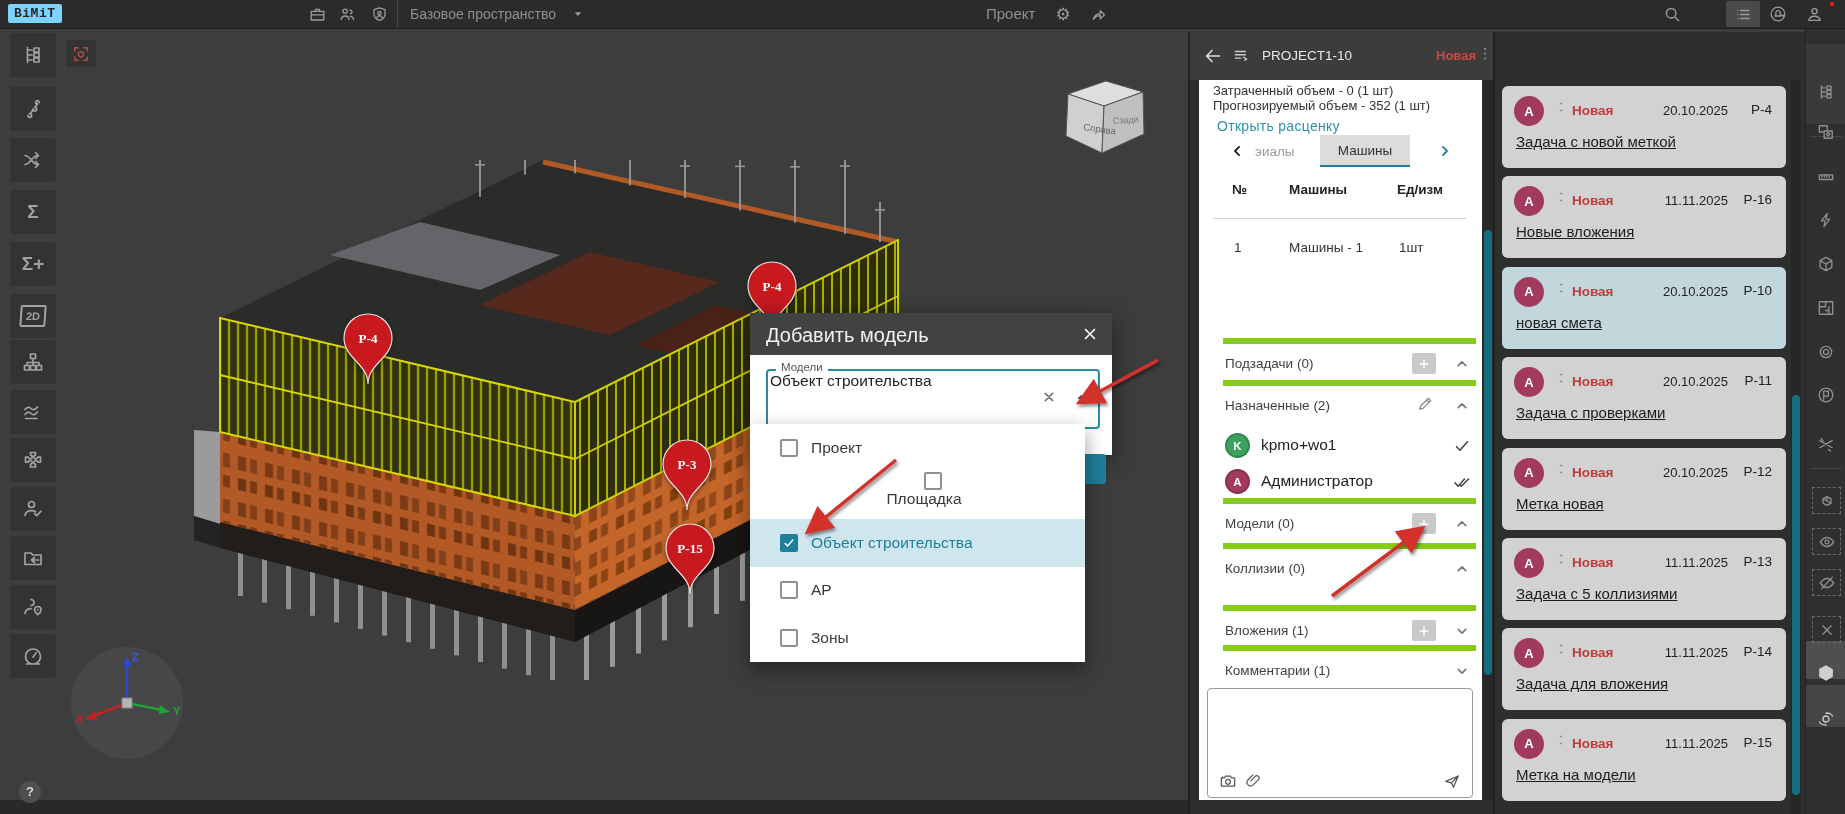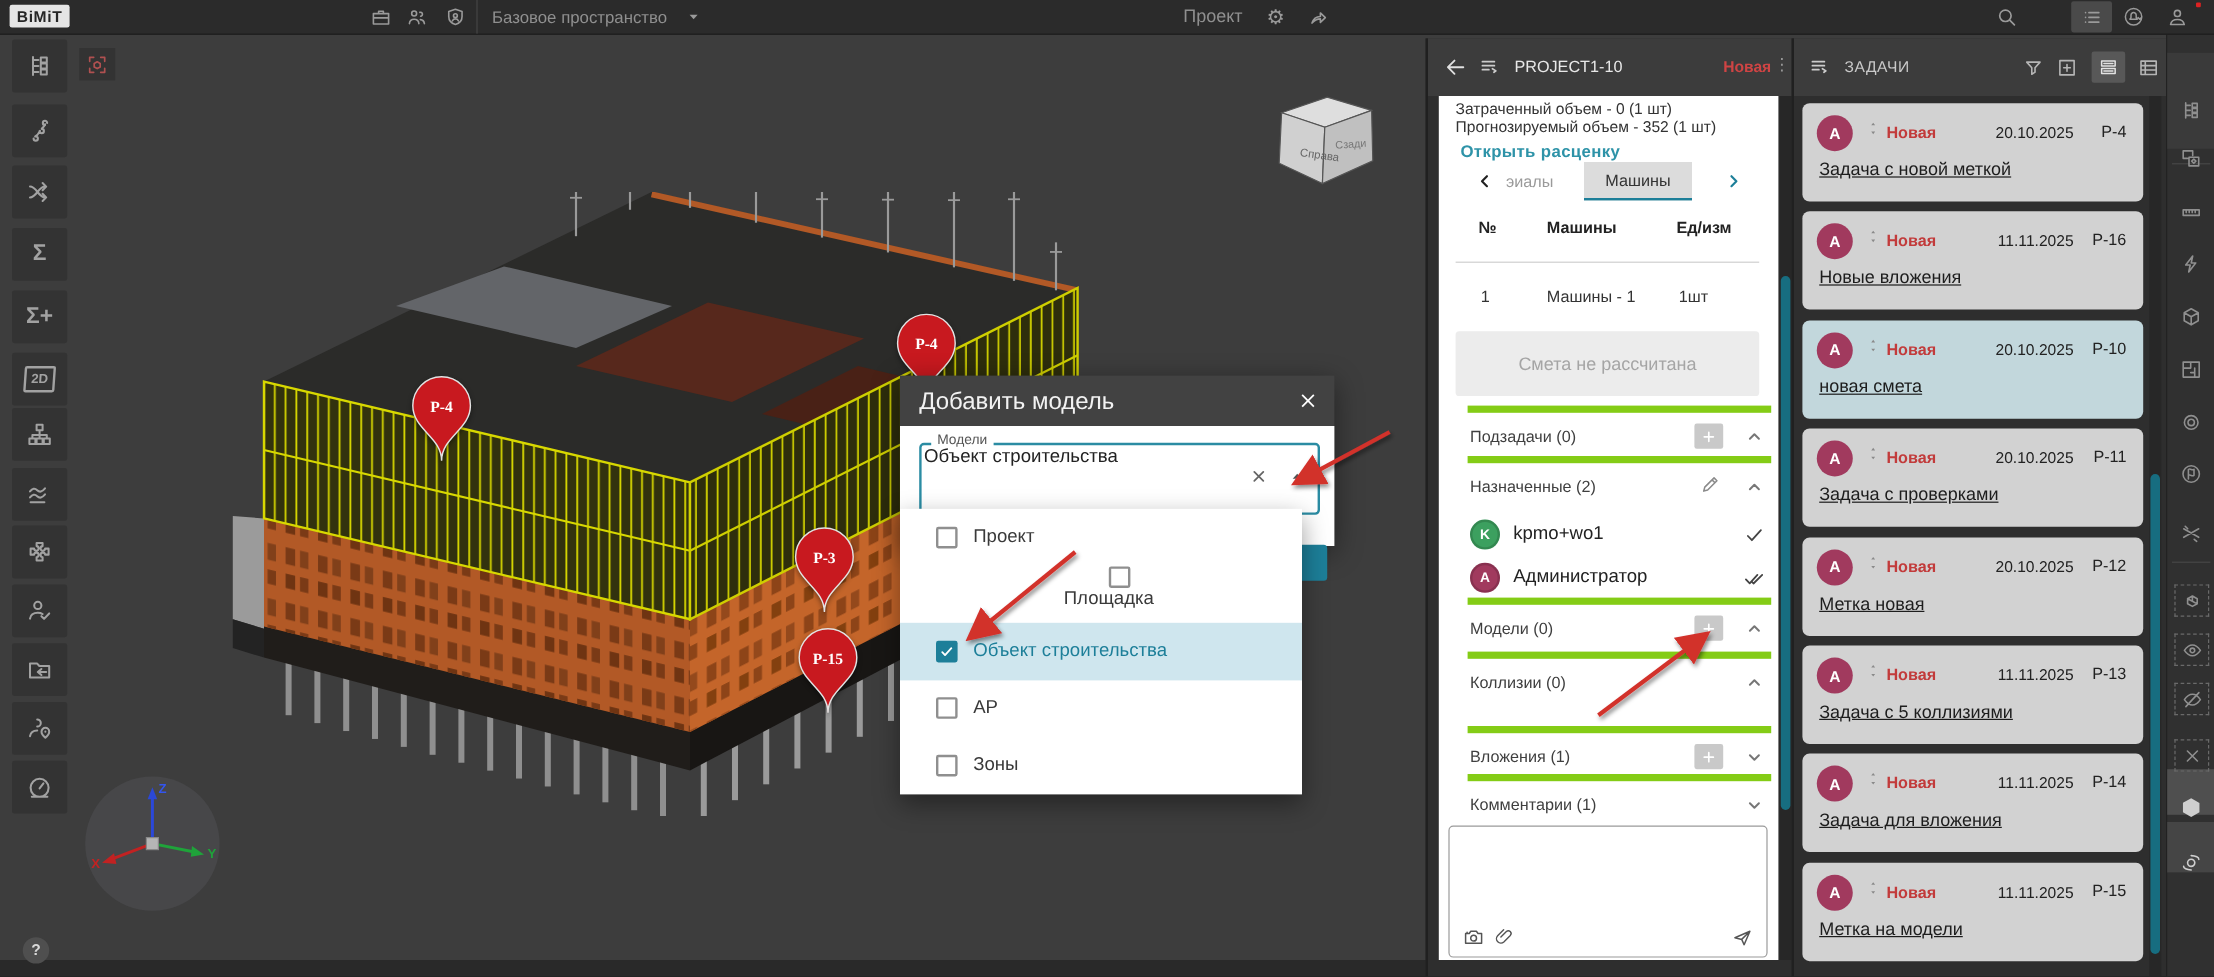--- a/index.html
+++ b/index.html
@@ -1,20 +1,20 @@
 <!DOCTYPE html>
 <html><head>
 <meta charset="utf-8">
 <style>
   html,body{margin:0;padding:0;background:#242424;font-family:"Liberation Sans",sans-serif;}
   #stage{position:relative;width:1845px;height:814px;overflow:hidden;background:#242424;}
   .abs{position:absolute;}
   
   #topbar{left:0;top:0;width:1845px;height:28px;background:#2b2b2b;border-bottom:1px solid #1d1d1d;z-index:30;}
-  .logo-chip{left:8px;top:4px;height:19px;padding:0 6px;background:#e5e5e5;color:#262626;font-weight:bold;font-size:13px;line-height:19px;letter-spacing:.5px;border-radius:2px;}
+  .logo-chip{left:8px;top:4px;height:19px;padding:0 6px;background:#7dd3fc;color:#262626;font-weight:bold;font-size:13px;line-height:19px;letter-spacing:.5px;border-radius:2px;font-family:Liberation Mono, monospace;}
   .logo-dot{position:absolute;right:11px;top:2px;width:4px;height:4px;background:#d22;border-radius:1px;}
   .tb-ic{top:4px;width:20px;height:20px;color:#9a9a9a;display:flex;align-items:center;justify-content:center;}
   .tb-txt{color:#8f8f8f;font-size:14px;top:6px;}
   .tb-div{top:0;width:1px;height:28px;background:#454545;}
   .tb-active{background:#4a4a4a;border-radius:2px;}
   
   #viewport{left:0;top:28px;width:1805px;height:772px;background:#3d3d3d;z-index:1;}
   #bottomstrip{left:0;top:800px;width:1493px;height:14px;background:#292929;z-index:2;}
   
   .lt-btn{left:10px;width:46px;height:44px;background:#333333;color:#a2a2a2;display:flex;align-items:center;justify-content:center;border-radius:2px;z-index:3;}
@@ -54,21 +54,21 @@
   
   #ppanel{left:1188px;top:32px;width:305px;height:782px;background:#2e2e2e;z-index:5;border-left:2px solid #202020;}
   .p-head{left:0;top:0;width:305px;height:48px;background:#3c3c3c;}
   .p-back{left:12px;top:13px;width:22px;height:22px;color:#e0e0e0;}
   .p-listic{left:42px;top:14px;width:20px;height:20px;color:#cccccc;}
   .p-title{left:72px;top:16px;color:#e8e8e8;font-size:13.5px;}
   .p-status{left:246px;top:16px;color:#cf4444;font-size:13px;font-weight:bold;}
   .p-kebab{left:288px;top:13px;color:#9a9a9a;font-size:14px;letter-spacing:0;}
   .p-card{left:9px;top:48px;width:283px;height:720px;background:#ffffff;}
   .p-voltext{font-size:13px;color:#333;}
-  .p-link{color:#2e93a8;font-size:14px;font-weight:bold;letter-spacing:.3px;}
+  .p-link{color:#2e93a8;font-size:14px;font-weight:normal;letter-spacing:.3px;}
   .p-tabprev{color:#222;}
   .p-tabghost{color:#9a9a9a;font-size:13.5px;}
   .p-tabactive{background:#dcdcdc;border-bottom:2px solid #1d7f99;color:#333;font-size:13.5px;display:flex;align-items:center;justify-content:center;}
   .p-tabnext{color:#1d7f99;}
   .p-th{font-size:13.5px;color:#222;font-weight:bold;}
   .p-td{font-size:13.5px;color:#333;}
   .p-line{height:1px;background:#cfcfcf;}
   .p-note{background:#ececec;border-radius:3px;color:#a5a5a5;font-size:15px;display:flex;align-items:center;justify-content:center;}
   .sec{position:absolute;left:24px;width:253px;border-top:6px solid #84cc16;}
   .sec-label{position:absolute;left:2px;top:12px;font-size:13.5px;color:#3f3f3f;}
@@ -467,21 +467,20 @@
             <path d="M10.5 6.5L16 12l-5.5 5.5"></path>
           </svg>
         </div>
       <div class="abs p-th" style="left:33px;top:102px">№</div>
       <div class="abs p-th" style="left:90px;top:102px">Машины</div>
       <div class="abs p-th" style="left:198px;top:102px">Ед/изм</div>
       <div class="abs p-line" style="left:14px;top:138px;width:253px"></div>
       <div class="abs p-td" style="left:35px;top:160px">1</div>
       <div class="abs p-td" style="left:90px;top:160px">Машины - 1</div>
       <div class="abs p-td" style="left:200px;top:160px">1шт</div>
-      <div class="abs p-note" style="left:14px;top:196px;width:253px;height:54px">Смета не рассчитана</div>
       <div id="sections">
           <div class="sec" style="top: 258px; height: 42px;">
             <div class="sec-label">Подзадачи (0)</div>
             <div class="sec-add">
               <svg width="14" height="14" viewBox="0 0 24 24" fill="none" stroke="currentColor" stroke-width="2.4" stroke-linecap="round" stroke-linejoin="round">
                 <path d="M12 5.5v13M5.5 12h13"></path>
               </svg>
             </div>
             <div class="sec-chev">
               <svg width="20" height="20" viewBox="0 0 24 24" fill="none" stroke="currentColor" stroke-width="2" stroke-linecap="round" stroke-linejoin="round">
@@ -579,48 +578,20 @@
               <path d="M4.5 12.5L19.5 6l-5.8 13.5-2.4-5.3zM11.3 14.2L19.5 6"></path>
             </svg>
           </div>
       </div>
     </div>
     <div class="abs scrolltrack" style="left:293px;top:48px;height:720px"></div>
     <div class="abs scrollthumb" style="left:294px;top:198px;height:445px"></div>
   </div>
 
   <div id="tpanel" class="abs">
-    <div class="abs t-head">
-      <div class="abs t-listic" id="ic-tlist">
-          <svg width="20" height="20" viewBox="0 0 24 24" fill="none" stroke="currentColor" stroke-width="1.7" stroke-linecap="round" stroke-linejoin="round">
-            <path d="M4 6.5h12M4 10.5h12M4 14.5h6.5M14 13.5l3.5 2.2-2 1.4"></path>
-          </svg>
-        </div>
-      <div class="abs t-title">ЗАДАЧИ</div>
-      <div class="abs t-hic" style="left:188px" id="ic-filter">
-          <svg width="19" height="19" viewBox="0 0 24 24" fill="none" stroke="currentColor" stroke-width="1.7" stroke-linecap="round" stroke-linejoin="round">
-            <path d="M5 6h14l-5.3 6v4.6l-3.4 2.2V12z"></path>
-          </svg>
-        </div>
-      <div class="abs t-hic" style="left:216px" id="ic-plusbox">
-          <svg width="19" height="19" viewBox="0 0 24 24" fill="none" stroke="currentColor" stroke-width="1.7" stroke-linecap="round" stroke-linejoin="round">
-            <path d="M4.5 4.5h15v15h-15zM12 8.5v7M8.5 12h7"></path>
-          </svg>
-        </div>
-      <div class="abs t-hic active" style="left:248px" id="ic-viewrows">
-          <svg width="18" height="18" viewBox="0 0 24 24" fill="none" stroke="currentColor" stroke-width="1.7" stroke-linecap="round" stroke-linejoin="round">
-            <path d="M4.5 5h15v5.6h-15zM4.5 13.4h15V19h-15zM7 7.8h10M7 16.2h10"></path>
-          </svg>
-        </div>
-      <div class="abs t-hic" style="left:284px" id="ic-viewtable">
-          <svg width="19" height="19" viewBox="0 0 24 24" fill="none" stroke="currentColor" stroke-width="1.7" stroke-linecap="round" stroke-linejoin="round">
-            <path d="M4 5h16v14H4zM8.5 5v14M8.5 9.7H20M8.5 14.3H20M4 9.7h4.5M4 14.3h4.5"></path>
-          </svg>
-        </div>
-    </div>
     <div id="cards">
         <div class="card" style="top: 54px;">
       <div class="card-av">A</div>
       <div class="card-sort">
             <svg width="14" height="14" viewBox="0 0 24 24" fill="currentColor" stroke="none">
               <path d="M12 3.8l2.8 3.6H9.2zM12 20.2l2.8-3.6H9.2z"></path>
             </svg>
           </div>
       <div class="card-status">Новая</div>
       <div class="card-date">20.10.2025</div>

